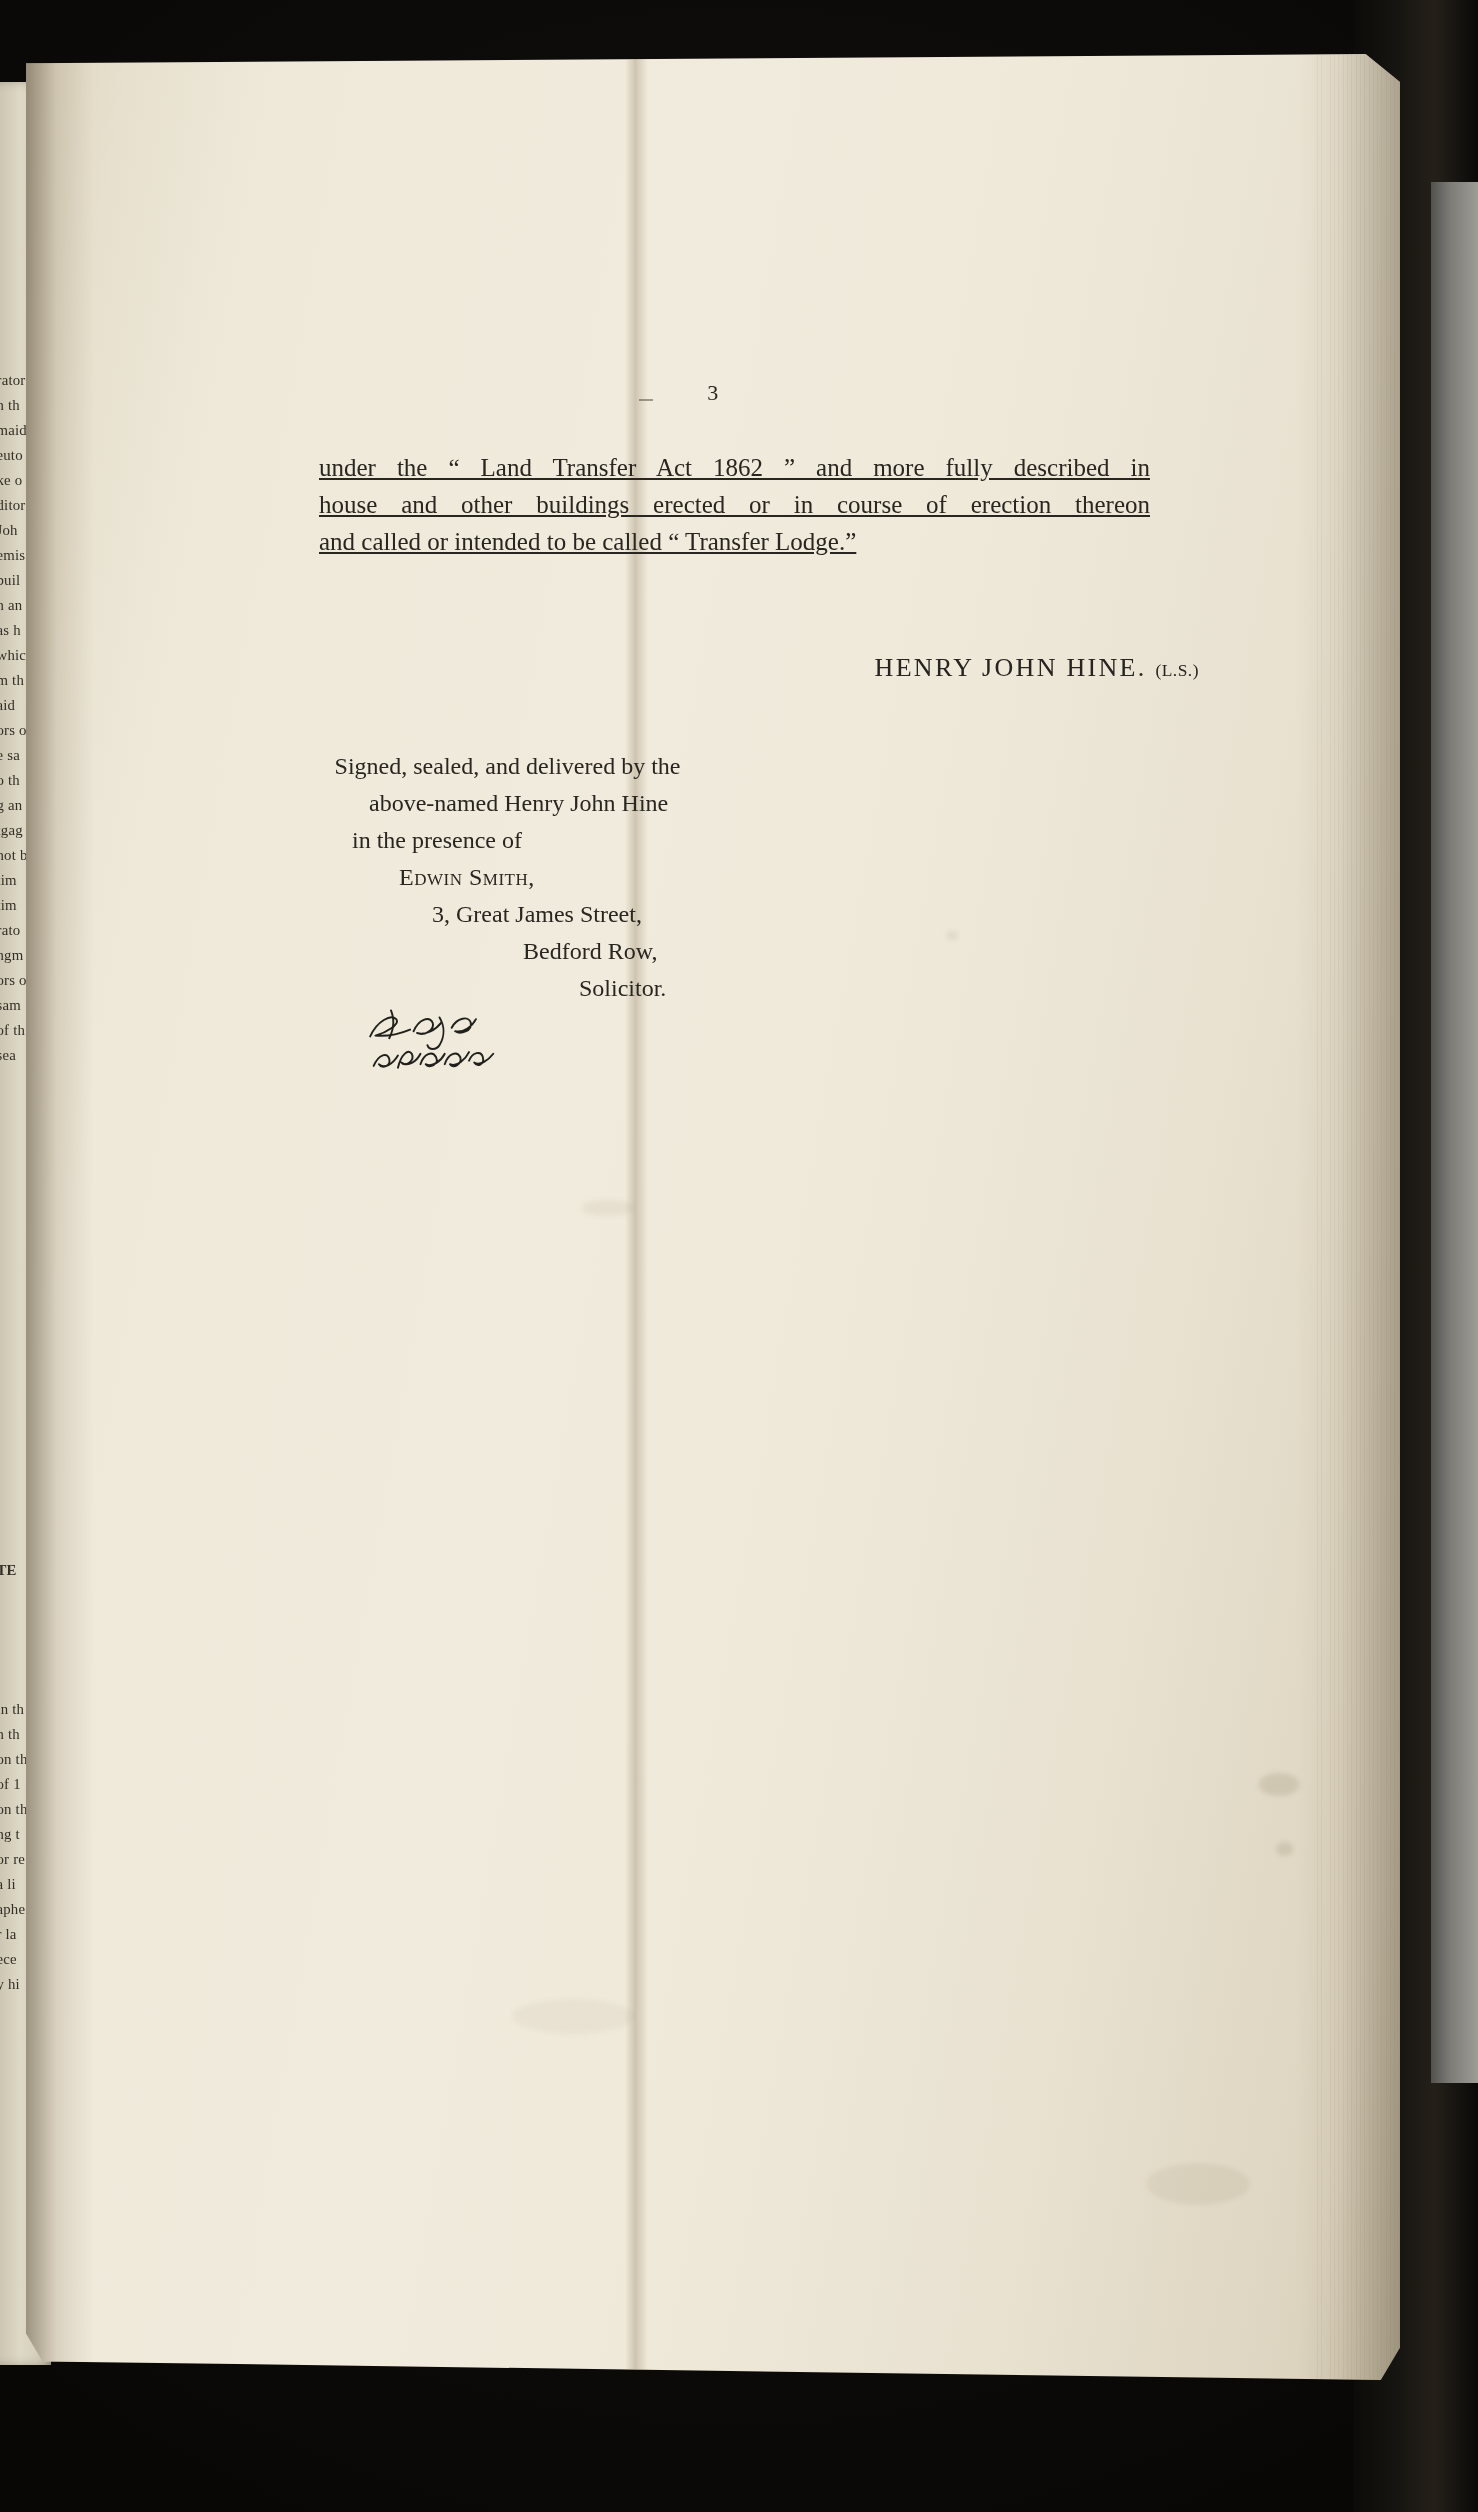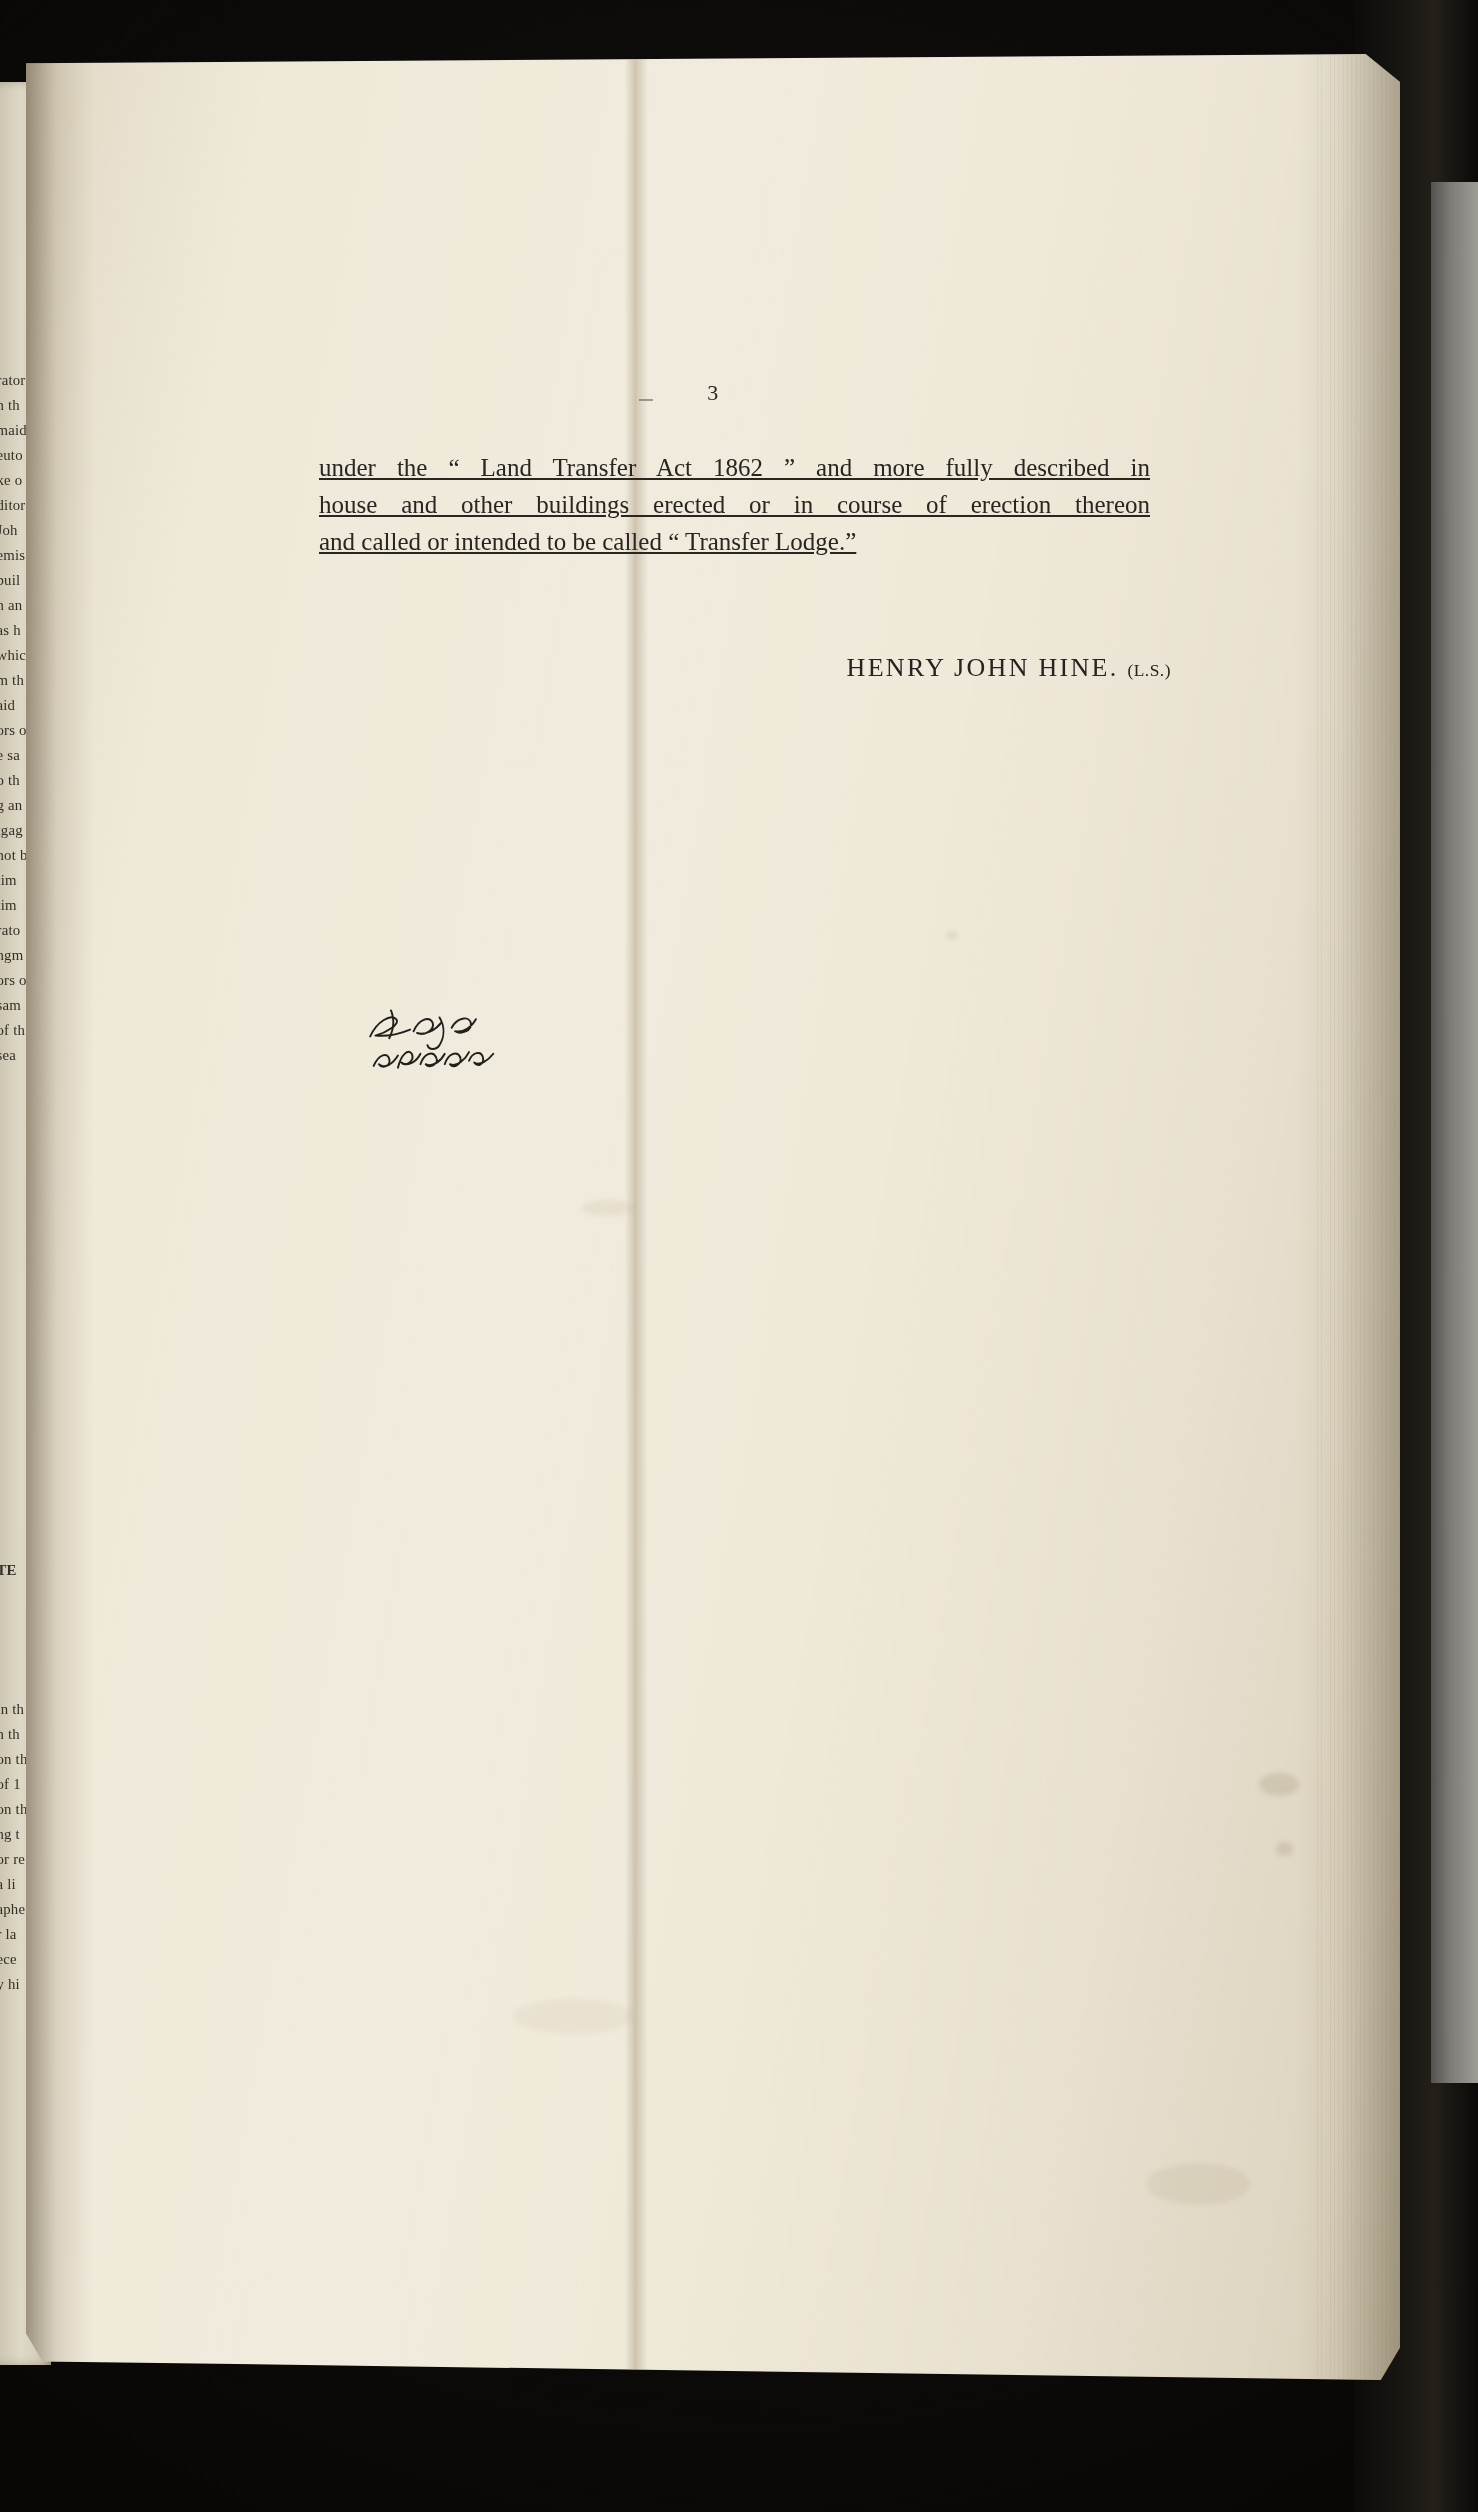--- a/index.html
+++ b/index.html
@@ -131,21 +131,21 @@
     line-height: 37px;
     color: #292520;
     text-align: justify;
     text-decoration: underline;
   }
   .body-para .ln { display: block; white-space: nowrap; }
   .body-para .ln.spread { text-align: justify; text-align-last: justify; white-space: normal; }
 
   .signature-name {
     position: absolute;
-    left: 277px; top: 599px;
+    left: 305px; top: 599px;
     width: 868px;
     text-align: right;
     font-size: 26px;
     letter-spacing: 2.3px;
     color: #262320;
   }
   .signature-name .ls {
     font-size: 17.4px;
     letter-spacing: 0.5px;
     font-variant: small-caps;
@@ -259,20 +259,29 @@
     <span class="ln spread">under the “ Land Transfer Act 1862 ” and more fully described in</span>
     <span class="ln spread">house and other buildings erected or in course of erection thereon</span>
     <span class="ln">and called or intended to be called “ Transfer Lodge.”</span>
   </div>
 
   <div class="signature-name">
     <span>HENRY JOHN HINE.</span>
     <span class="ls">(L.S.)</span>
   </div>
 
+  <div class="attest">
+    <div class="l1">Signed, sealed, and delivered by the</div>
+    <div class="l2">above-named Henry John Hine</div>
+    <div class="l3">in the presence of</div>
+    <div class="l4">Edwin Smith,</div>
+    <div class="l5">3, Great James Street,</div>
+    <div class="l6">Bedford Row,</div>
+    <div class="l7">Solicitor.</div>
+  </div>
 
   <div class="ink">
     <span class="sr-only">Edga Inkoodn (illegible ink signature)</span>
     <svg width="208" height="78" viewBox="0 0 240 90" fill="none" xmlns="http://www.w3.org/2000/svg">
       <g stroke="#20201c" stroke-width="2.2" stroke-linecap="round" stroke-linejoin="round" fill="none">
         <path d="M6 34 C14 16, 30 8, 36 14 C41 20, 24 30, 12 33 C24 34, 40 31, 52 26"></path>
         <path d="M30 4 C34 14, 33 26, 28 36"></path>
         <path d="M56 28 C62 14, 74 10, 78 18 C81 26, 68 34, 60 30 C70 33, 82 26, 88 18"></path>
         <path d="M86 12 C92 22, 92 34, 86 44 C82 50, 74 50, 72 44"></path>
         <path d="M100 24 C106 12, 120 10, 122 18 C124 28, 110 32, 104 28 C114 30, 124 22, 128 14"></path>

